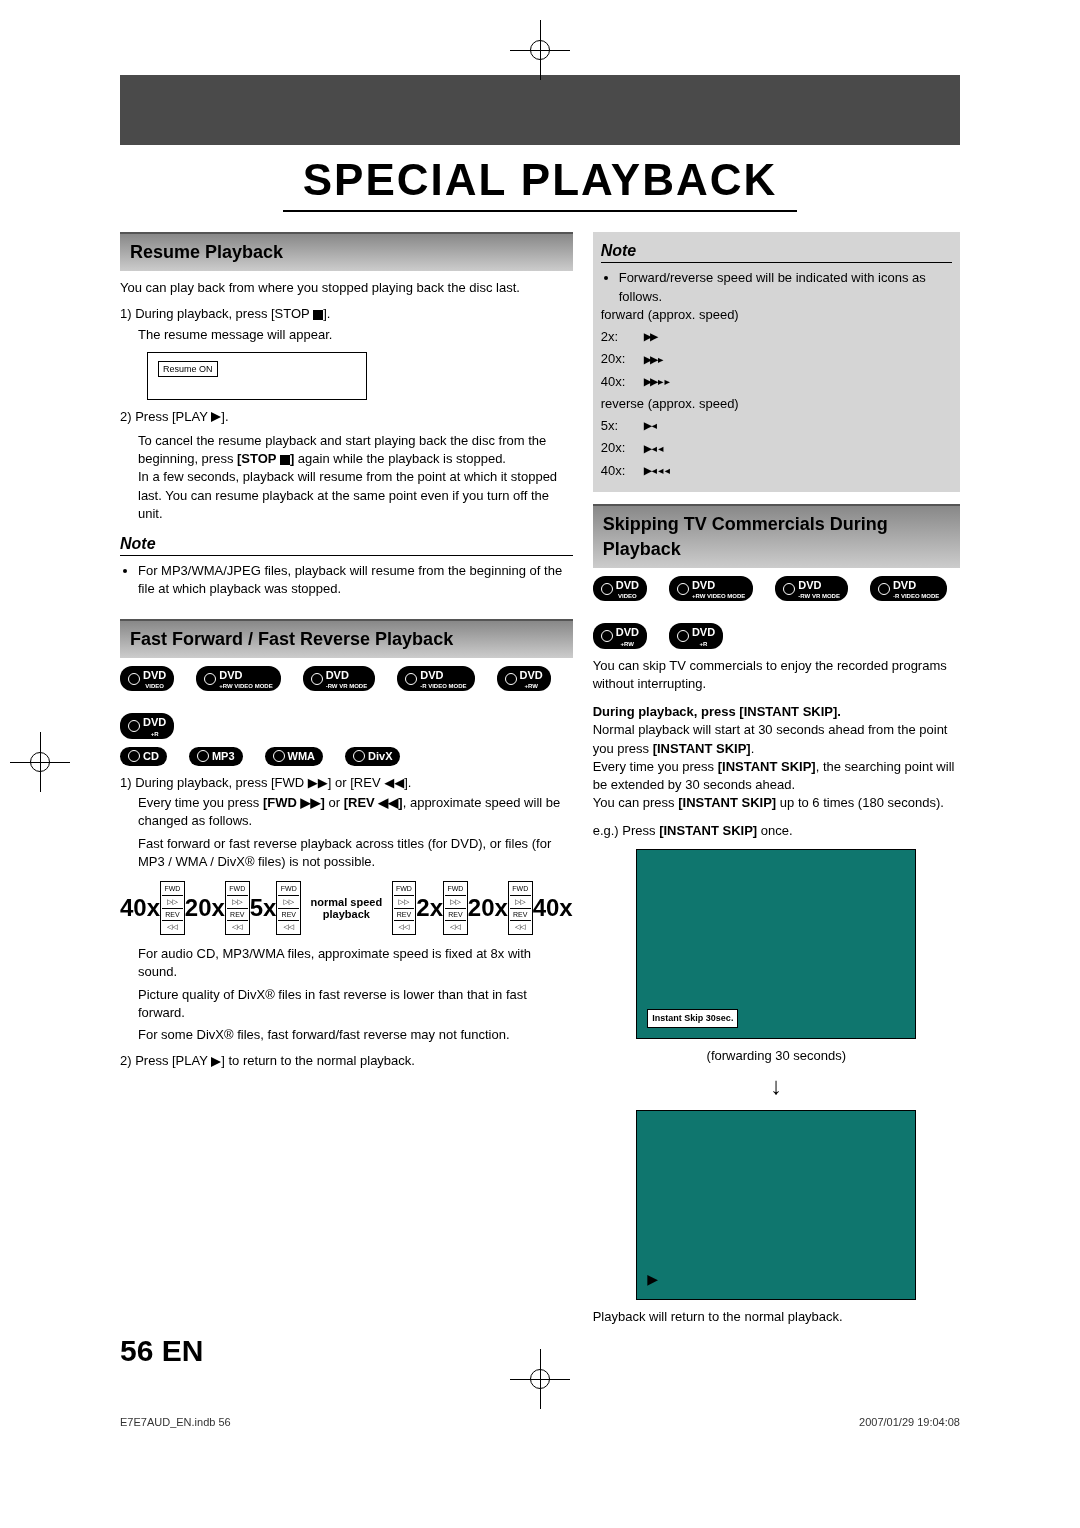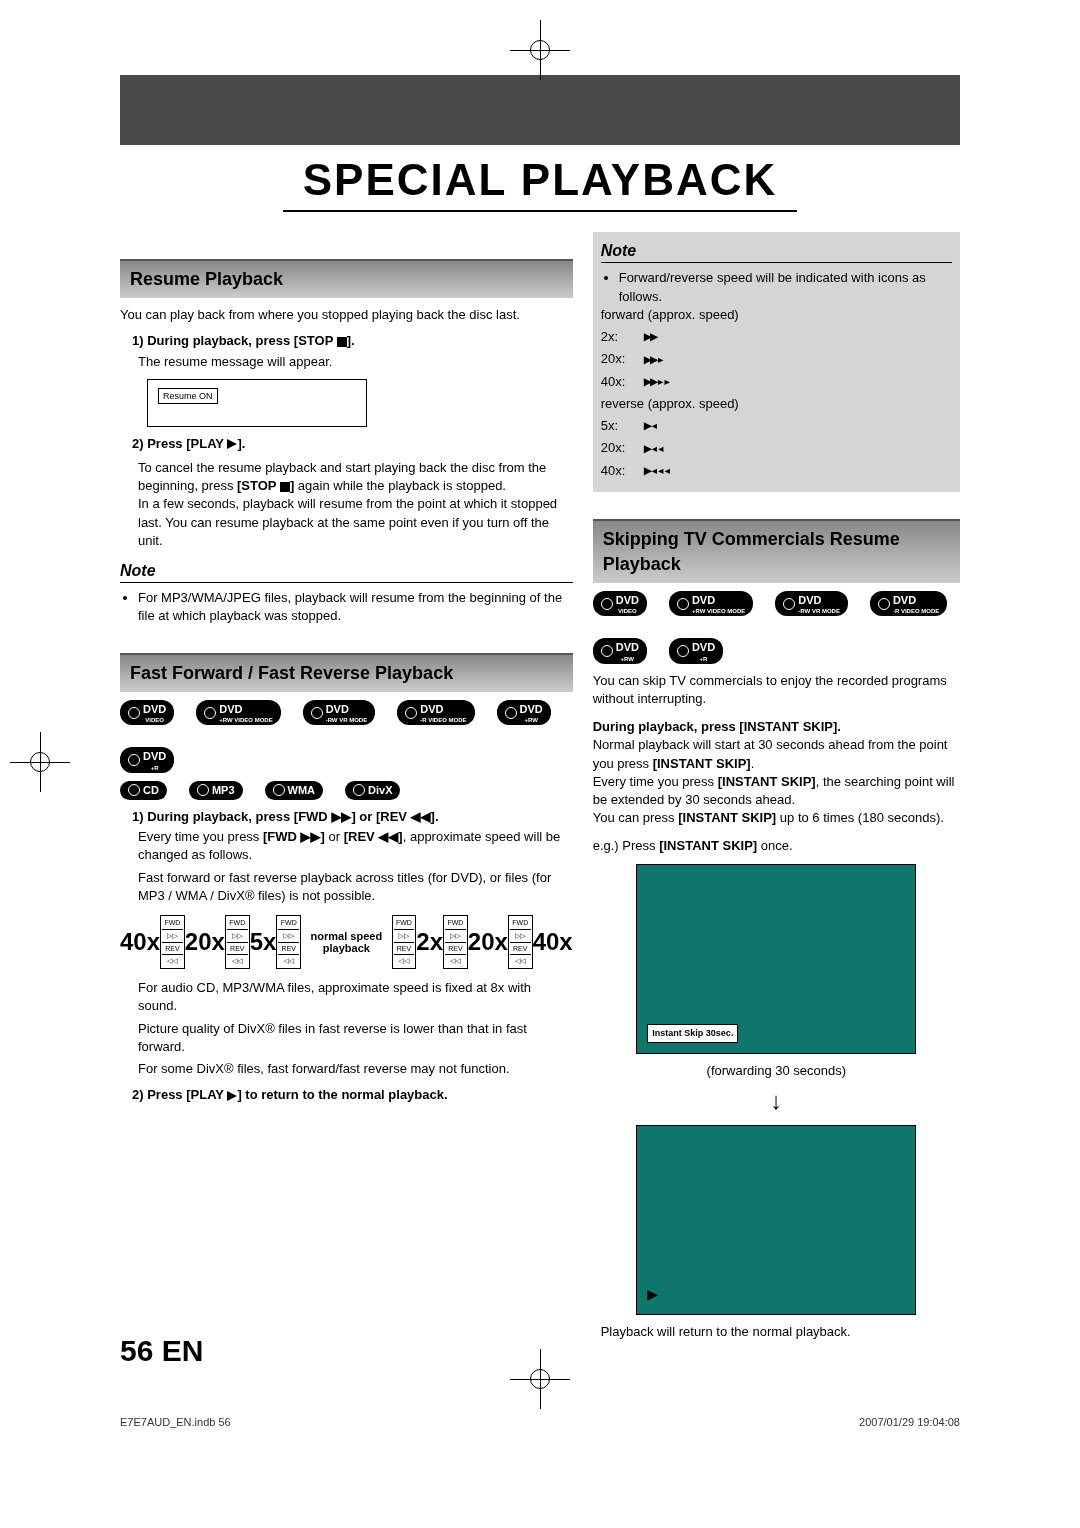--- a/index.html
+++ b/index.html
@@ -11,47 +11,47 @@
   .cross-circle { width: 30px; height: 30px; position: relative; display: inline-block; }
   .cross-circle::before { content: ''; position: absolute; left: 50%; top: -15px; width: 1px; height: 60px; background: #000; }
   .cross-circle::after { content: ''; position: absolute; top: 50%; left: -15px; width: 60px; height: 1px; background: #000; }
   .cross-circle .circ { position: absolute; left: 50%; top: 50%; width: 20px; height: 20px; border: 1px solid #000; border-radius: 50%; transform: translate(-50%, -50%); }
   .left-mark .cross-circle::before { top: -15px; height: 60px; }
   .header-bar { background: #4a4a4a; height: 70px; margin: 75px 120px 0 120px; }
   .title-band { text-align: center; margin-top: 10px; }
   .title-band h1 { font-size: 44px; font-weight: bold; letter-spacing: 2px; display: inline-block; border-bottom: 2px solid #000; padding: 0 20px 5px; }
   .content { display: flex; margin: 20px 120px 0 120px; gap: 20px; }
   .col { flex: 1; font-size: 13px; line-height: 1.4; }
-  .section-header { background: linear-gradient(to bottom, #888, #ccc); color: #000; font-weight: bold; font-size: 18px; padding: 6px 10px; border-top: 2px solid #555; margin-bottom: 8px; margin-top: 27px; }
+  .section-header { background: linear-gradient(to bottom, #888, #ccc); color: #000; font-weight: bold; font-size: 18px; padding: 6px 10px; border-top: 2px solid #555; margin-bottom: 8px; }
   .note-header { font-style: italic; font-weight: bold; border-bottom: 1px solid #000; margin: 10px 0 6px; font-size: 16px; }
   .note-box { background: #d5d5d5; padding: 8px; margin-bottom: 12px; }
   .note-box ul { list-style: disc; padding-left: 18px; }
   .step { margin: 8px 0; }
-  .step-label { font-weight: bold; margin-left: 12px; }
+  .step-label { font-weight: normal; }
   .step-body { padding-left: 18px; margin-top: 2px; }
   .resume-box { border: 1px solid #000; width: 220px; height: 48px; margin: 8px 0 8px 27px; position: relative; background: #fff; }
   .resume-inner { position: absolute; left: 10px; top: 8px; background: #fff; border: 1px solid #000; padding: 1px 4px; font-size: 9px; }
   .disc-badges { display: flex; flex-wrap: wrap; gap: 22px; margin: 8px 0; }
   .badge { background: #000; color: #fff; border-radius: 12px; padding: 2px 8px; font-size: 11px; font-weight: bold; display: inline-flex; align-items: center; gap: 3px; }
   .badge .disc-icon { width: 12px; height: 12px; border: 1px solid #fff; border-radius: 50%; display: inline-block; position: relative; }
   .badge .sub { font-size: 6px; display: block; line-height: 1; text-align: center; }
   .speed-row { display: flex; align-items: center; gap: 8px; margin: 3px 0; }
   .speed-label { width: 35px; }
   .arrow-icon { font-family: monospace; letter-spacing: -2px; font-size: 14px; }
   .speed-diagram { display: flex; align-items: center; justify-content: space-between; margin: 10px 0; }
   .speed-num { font-size: 24px; font-weight: bold; font-family: Arial Narrow, Arial; }
   .speed-box { border: 1px solid #000; width: 32px; font-size: 7px; padding: 1px; background: #fff; }
   .speed-box div { text-align: center; border-bottom: 1px solid #000; padding: 1px 0; }
   .speed-box div:last-child { border-bottom: none; }
   .normal-label { font-size: 11px; font-weight: bold; text-align: center; line-height: 1.1; }
   .screen-box { border: 1px solid #000; width: 280px; height: 190px; margin: 8px auto; position: relative; background: #0f766e; text-align: right; }
   .instant-label { position: absolute; bottom: 10px; left: 10px; background: #fff; border: 1px solid #000; padding: 2px 4px; font-size: 9px; font-weight: bold; }
   .arrow-down { text-align: center; font-size: 24px; margin: 0; }
   .play-tri { position: absolute; bottom: 10px; left: 10px; font-size: 14px; }
-  .caption { text-align: center; margin: 4px 8px; }
+  .caption { text-align: center; margin: 4px 0; }
   .page-num { position: absolute; bottom: 160px; left: 120px; font-size: 30px; font-weight: bold; }
   .footer { position: absolute; bottom: 100px; left: 120px; right: 120px; display: flex; justify-content: space-between; font-size: 11px; color: #333; }
   .icon-stop { display: inline-block; width: 10px; height: 10px; background: #000; vertical-align: middle; }
   .icon-play { display: inline-block; width: 0; height: 0; border-left: 10px solid #000; border-top: 5px solid transparent; border-bottom: 5px solid transparent; vertical-align: middle; }
 </style>
 </head>
 <body>
 
 <div class="printer-marks top-mark"><span class="cross-circle"><span class="circ"></span></span></div>
 <div class="printer-marks bottom-mark"><span class="cross-circle"><span class="circ"></span></span></div>
@@ -243,21 +243,21 @@
             <span class="speed-label">20x:</span>
             <span class="arrow-icon">▶◂◂</span>
           </div>
           <div class="speed-row">
             <span class="speed-label">40x:</span>
             <span class="arrow-icon">▶◂◂◂</span>
           </div>
         </div>
     </div>
 
-    <div class="section-header">Skipping TV Commercials Resume Playback</div>
+    <div class="section-header">Skipping TV Commercials During Playback</div>
     <div class="disc-badges" id="skip-badges">
         <span class="badge">
           <span class="disc-icon"></span>
           <span><b>DVD</b><span class="sub">VIDEO</span></span>
         </span>
         <span class="badge">
           <span class="disc-icon"></span>
           <span><b>DVD</b><span class="sub">+RW VIDEO MODE</span></span>
         </span>
         <span class="badge">

